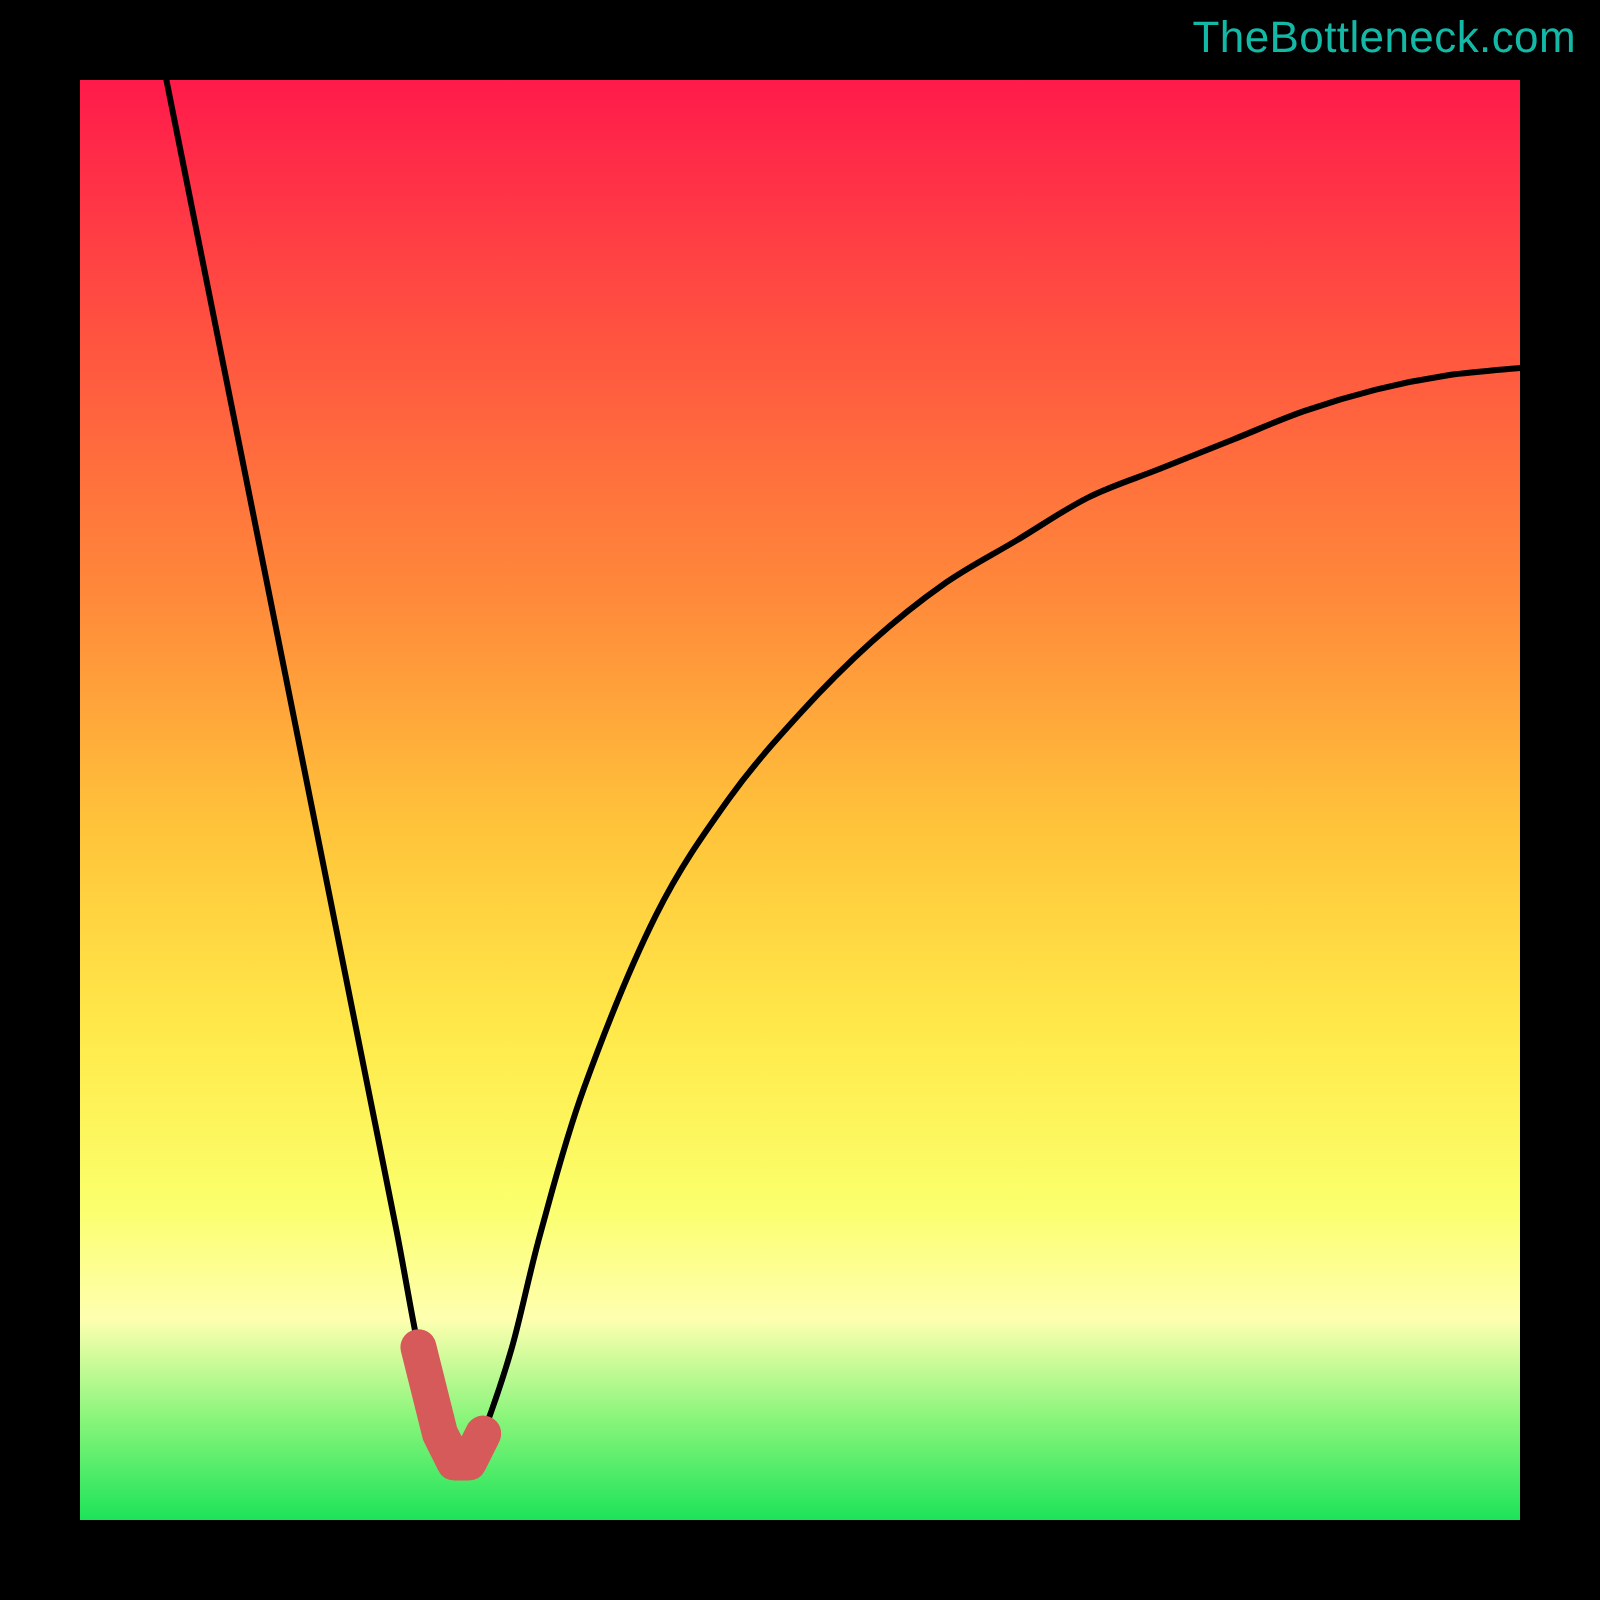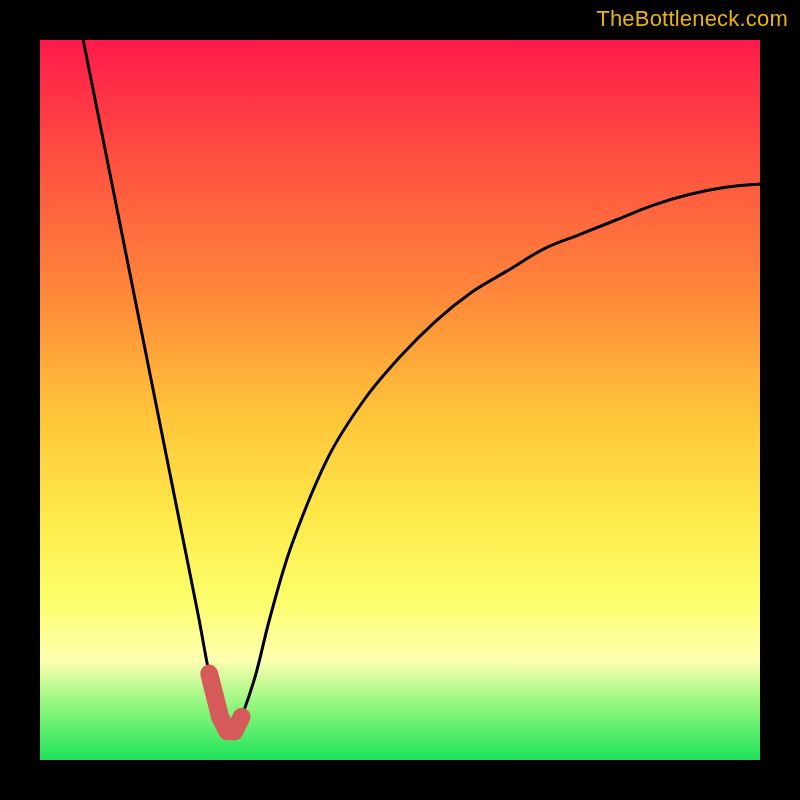--- a/index.html
+++ b/index.html
@@ -42,21 +42,21 @@
     position: absolute;
     left: 0;
     top: 0;
     width: 720px;
     height: 720px;
   }
   .watermark {
     position: absolute;
     top: 6px;
     right: 12px;
-    color: #eab308;
+    color: #14b8a6;
     font-size: 22px;
     letter-spacing: 0.2px;
     font-weight: 400;
   }
 </style>
 </head>
 <body>
 
 <div class="frame">
 

